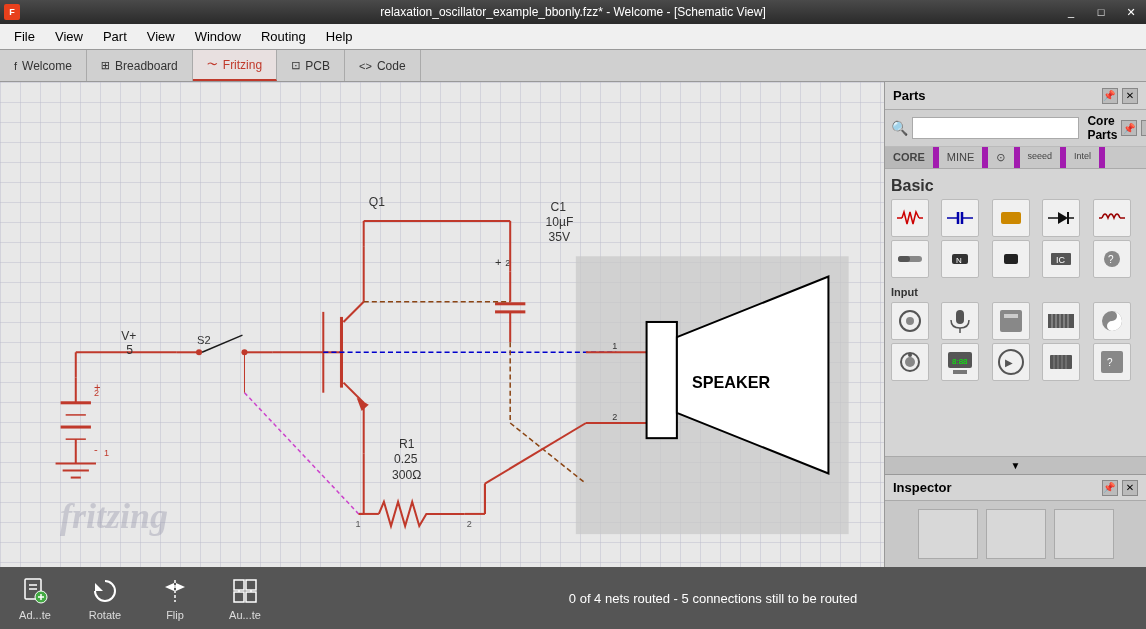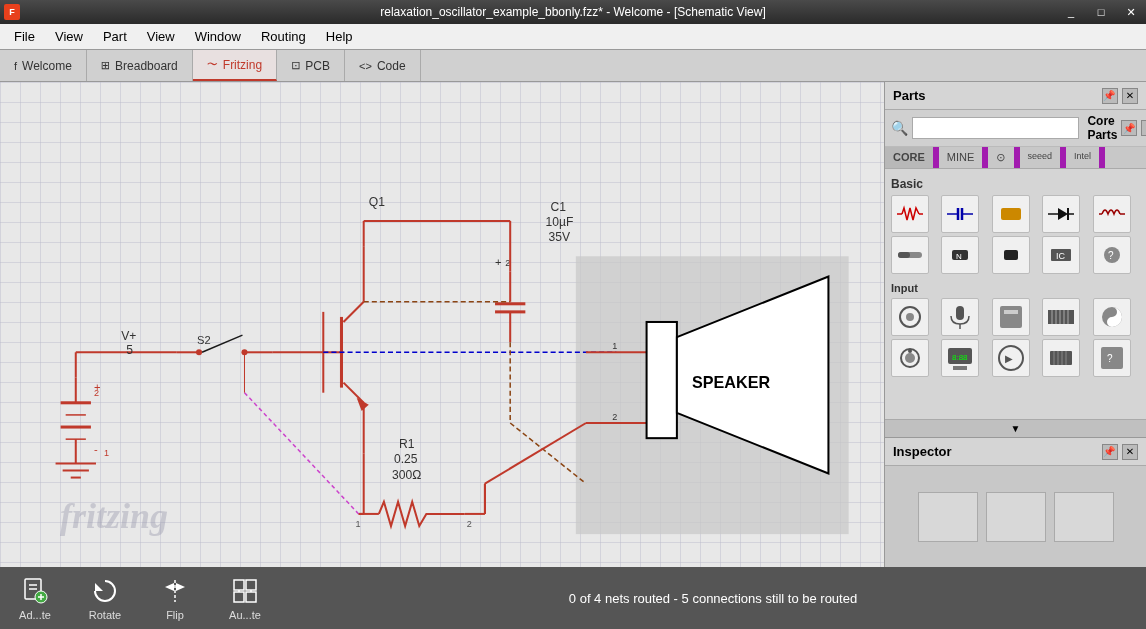--- a/index.html
+++ b/index.html
@@ -186,21 +186,21 @@
     .parts-cat.active { background: #b8b8b8; font-weight: bold; }
 
     
     #parts-grid-container {
       flex: 1;
       padding: 6px;
       overflow-y: auto;
       background: #d5d5d5;
     }
     #parts-section-label {
-      font-size: 12px;
+      font-size: 16px;
       color: #333;
       padding: 2px 0 4px 0;
       font-weight: bold;
     }
     .parts-grid {
       display: grid;
       grid-template-columns: repeat(5, 1fr);
       gap: 3px;
       margin-bottom: 6px;
     }
@@ -224,21 +224,21 @@
       display: flex;
       align-items: center;
       justify-content: center;
       cursor: pointer;
       border-top: 1px solid #aaa;
       font-size: 10px;
     }
 
     
     #inspector-section {
-      height: 130px;
+      height: 93px;
       background: #c8c8c8;
       border-top: 1px solid #999;
       display: flex;
       flex-direction: column;
     }
     #inspector-header {
       background: #d5d5d5;
       display: flex;
       align-items: center;
       justify-content: space-between;

